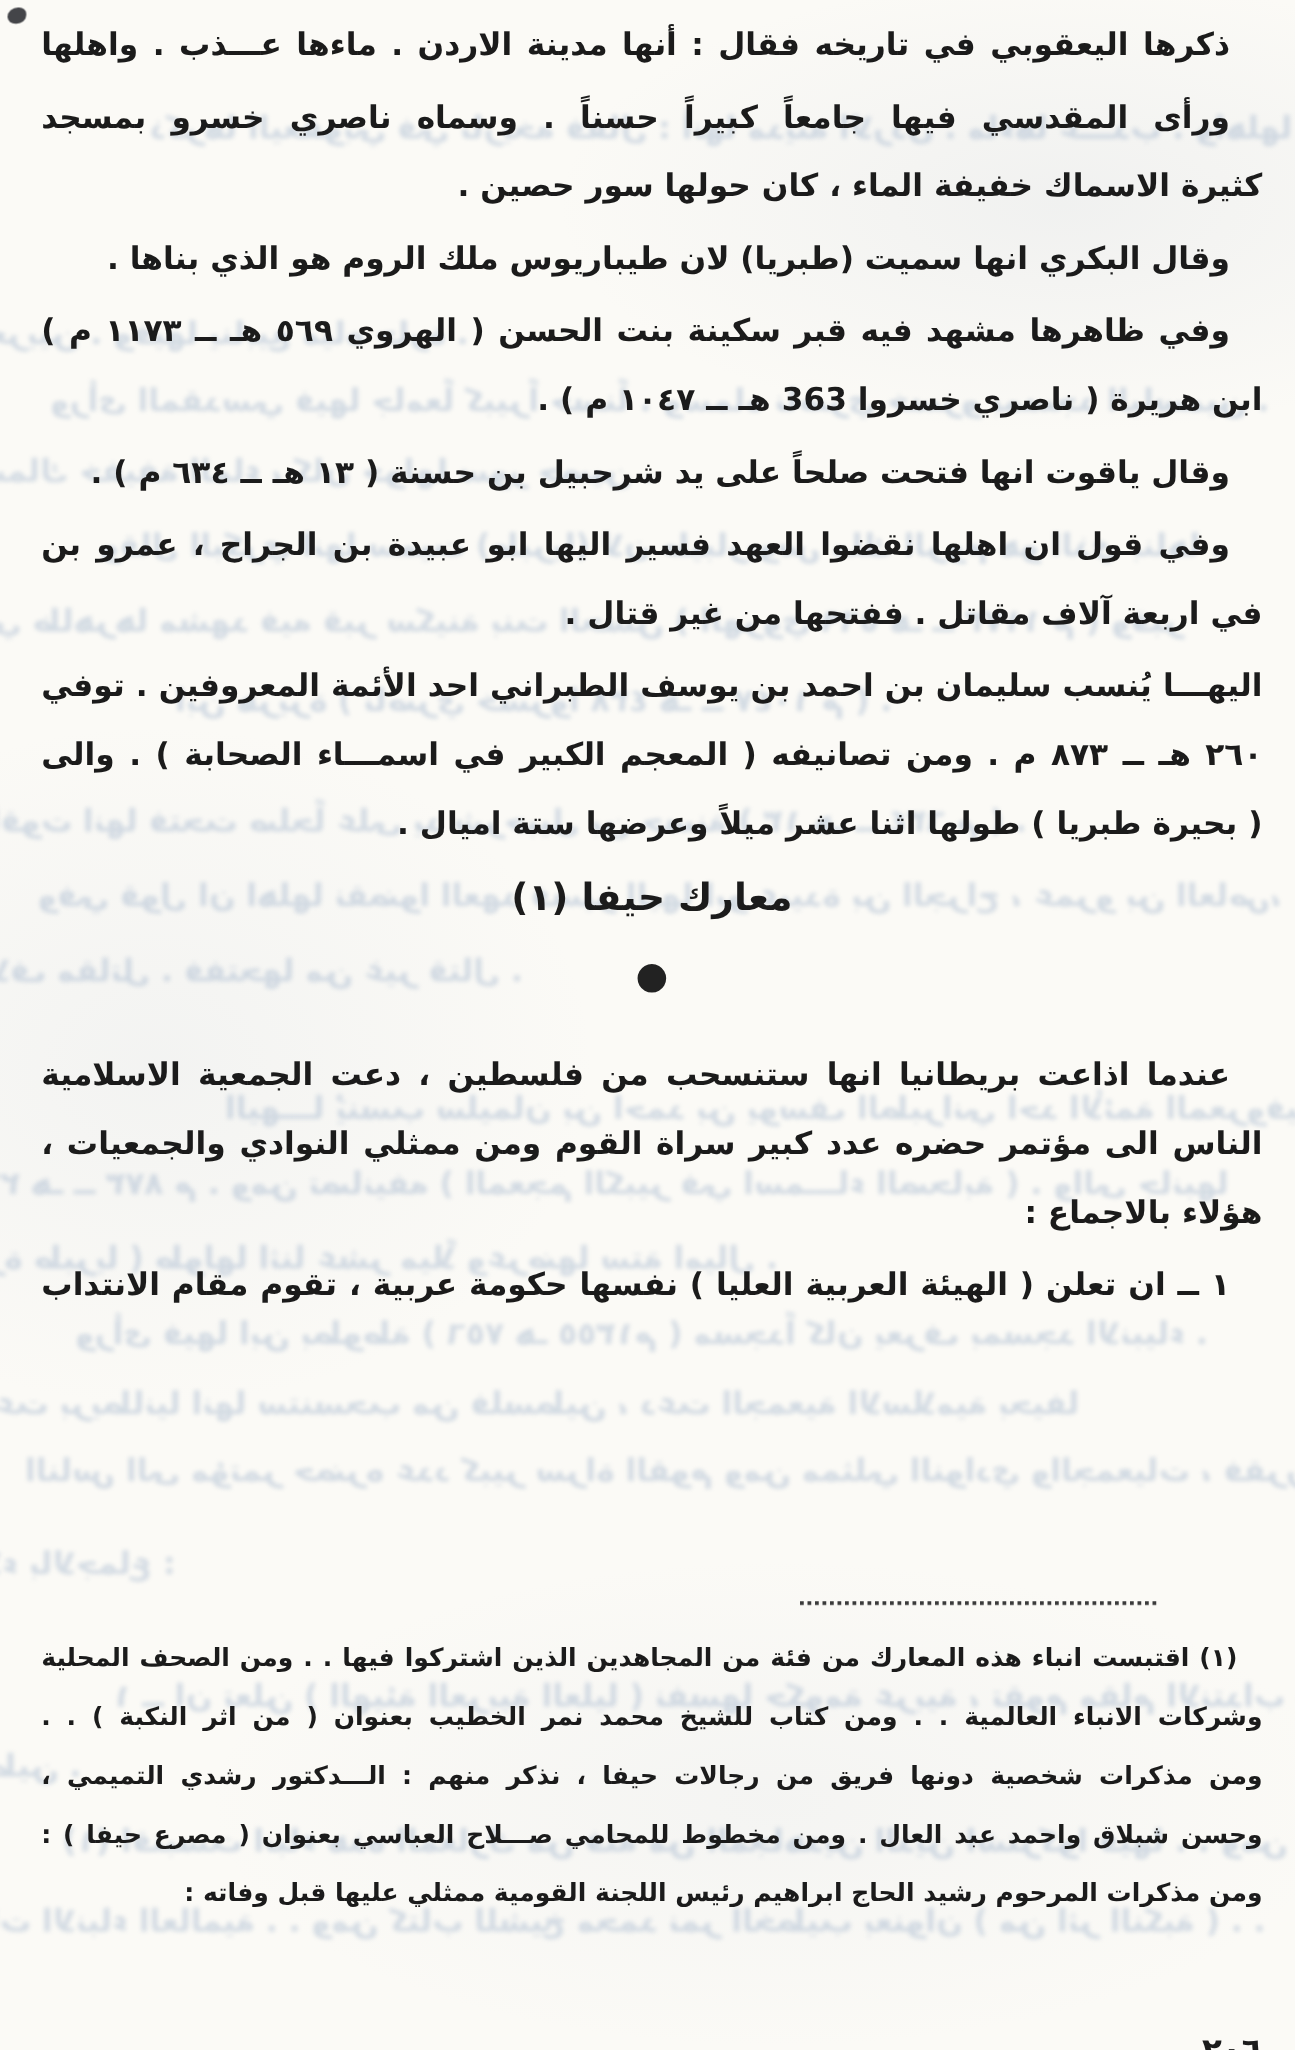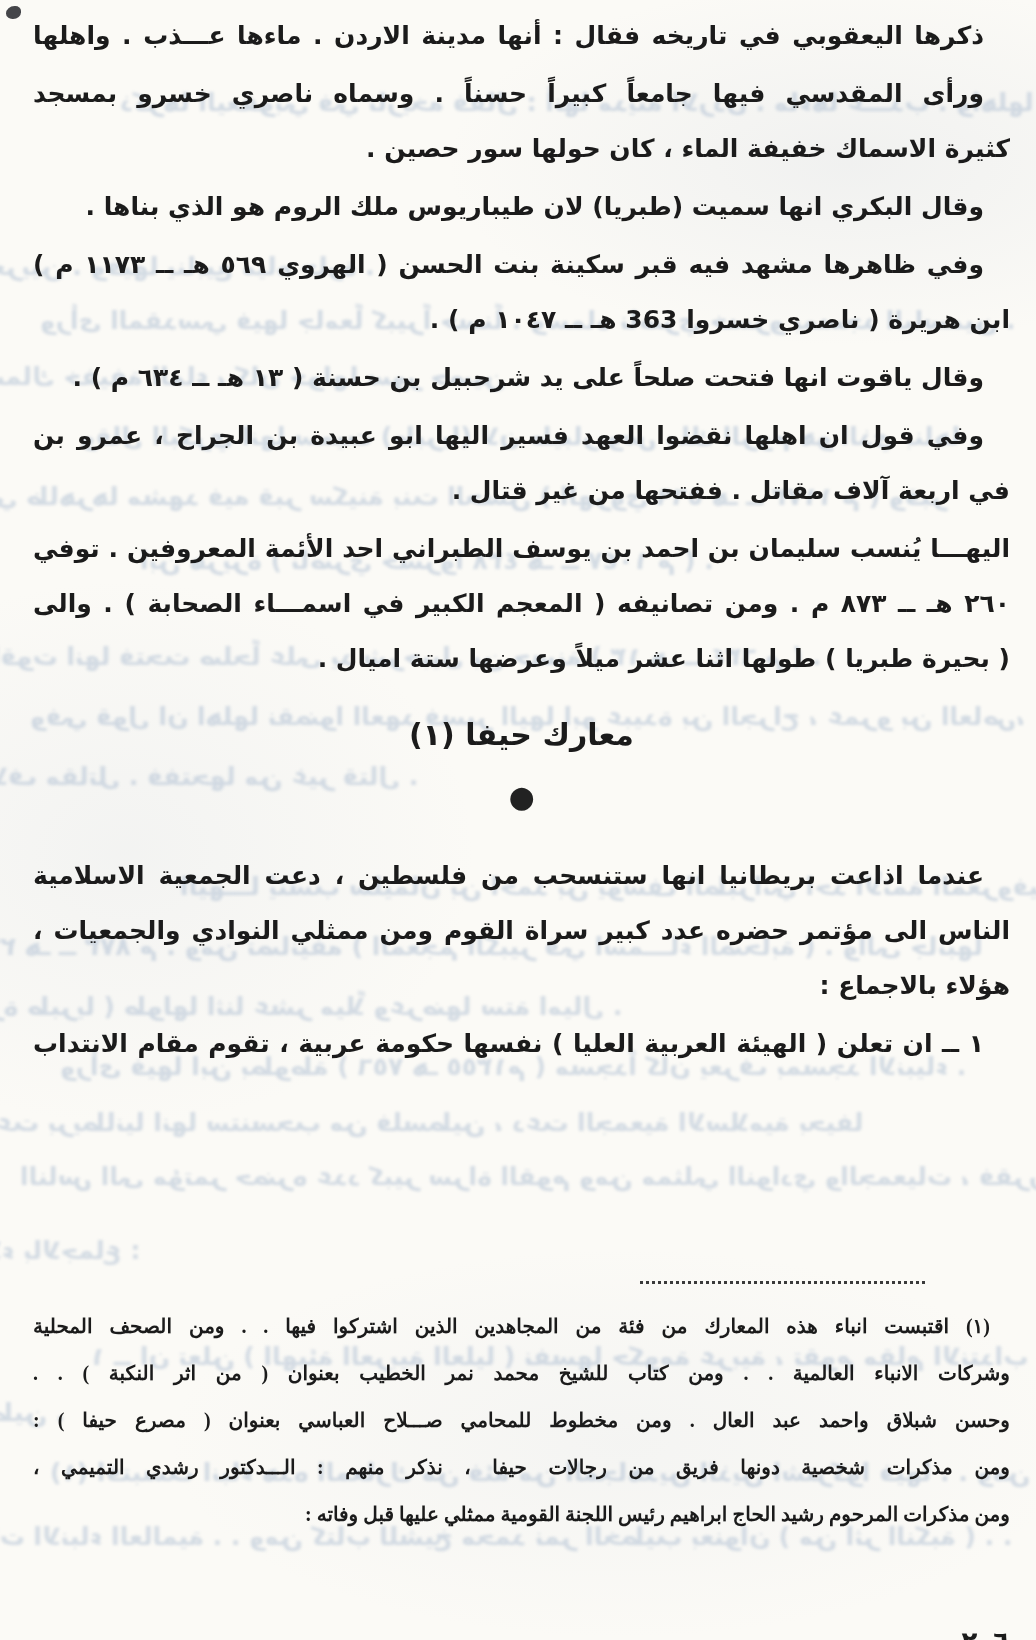--- a/index.html
+++ b/index.html
@@ -47,40 +47,40 @@
     text-align:justify;
     text-align-last:justify;
     height:55px;overflow:hidden;
   }
   .line.last{text-align-last:right;}
   .para.indent .line:first-child{text-indent:26px;}
   .heading{
     text-align:center;
     font-size:30px;font-weight:bold;
     line-height:46px;
-    margin-top:26px;
+    margin-top:10px;
     letter-spacing:1px;
   }
   .bullet-row{
     text-align:center;
     margin:24px 0 36px;
     font-size:30px;line-height:30px;
     color:#222;
   }
   .fn-rule{
     position:absolute;top:1281px;left:640px;width:285px;
     border-top:3px dotted #3a3a3a;
   }
   .footnote{
     position:absolute;top:1303px;right:26px;left:33px;
     direction:rtl;
     font-size:20px;font-weight:bold;
     line-height:47px;
   }
-  .footnote .line{height:47px;font-family:Liberation Serif, serif;}
+  .footnote .line{height:47px;}
   .footnote .para.indent .line:first-child{text-indent:20px;}
   .page-number{
     position:absolute;top:1582px;left:0;right:0;
     text-align:right;
     font-size:26px;font-weight:bold;
     letter-spacing:2px;
     margin-top:44px;
   }
 </style>
 </head>
@@ -159,20 +159,20 @@
         </div>
       </div>
   </div>
 
   <div class="fn-rule"></div>
 
   <div class="footnote" id="fn-block">
       <div class="para indent">
         <div class="line">(١) اقتبست انباء هذه المعارك من فئة من المجاهدين الذين اشتركوا فيها . . ومن الصحف المحلية</div>
         <div class="line">وشركات الانباء العالمية . . ومن كتاب للشيخ محمد نمر الخطيب بعنوان ( من اثر النكبة ) . .</div>
+        <div class="line">ومن مذكرات شخصية دونها فريق من رجالات حيفا ، نذكر منهم : الـــدكتور رشدي التميمي ،</div>
         <div class="line">وحسن شبلاق واحمد عبد العال . ومن مخطوط للمحامي صـــلاح العباسي بعنوان ( مصرع حيفا ) :</div>
-        <div class="line">ومن مذكرات شخصية دونها فريق من رجالات حيفا ، نذكر منهم : الـــدكتور رشدي التميمي ،</div>
         <div class="line last">ومن مذكرات المرحوم رشيد الحاج ابراهيم رئيس اللجنة القومية ممثلي عليها قبل وفاته :</div>
       </div>
     </div>
 
   <div class="page-number">ــ ٢٠٦ ــ</div>
 </div>
 
 </body></html>

